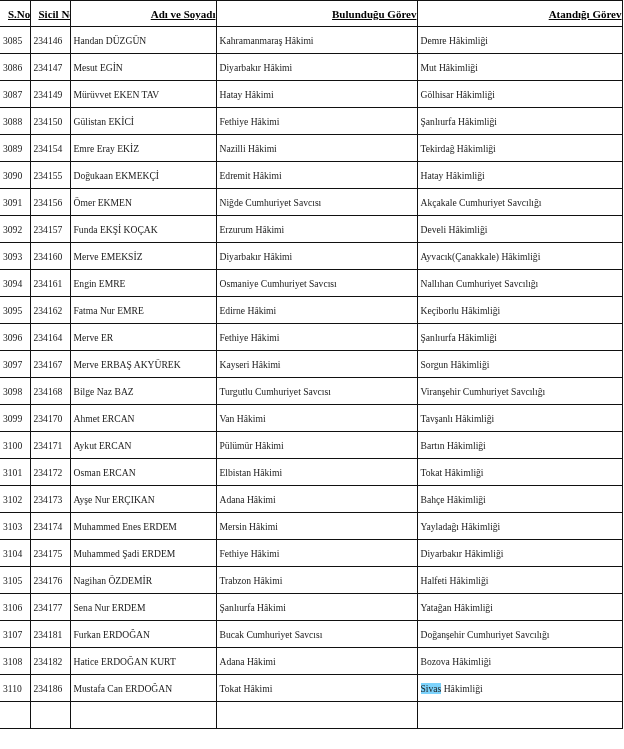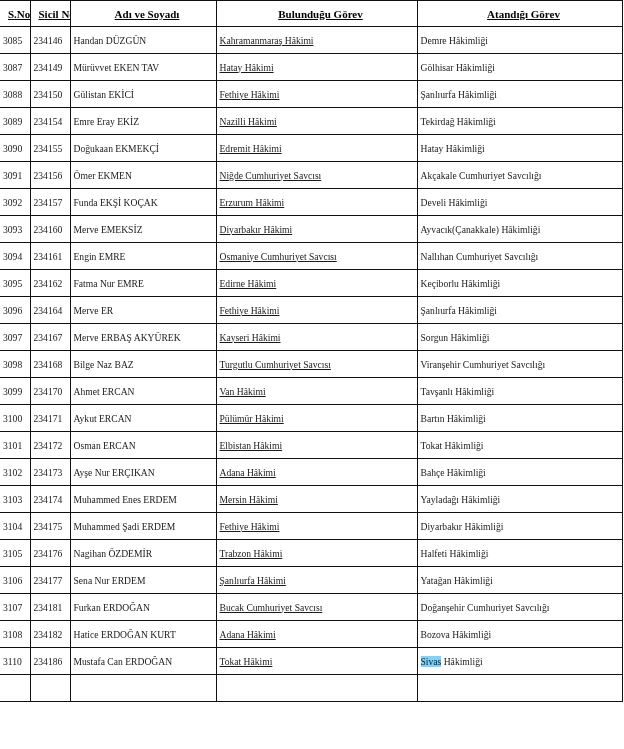--- a/index.html
+++ b/index.html
@@ -28,41 +28,41 @@
       padding: 0 0 0 3px;
       white-space: nowrap;
       overflow: hidden;
       font-size: 9.6px;
       vertical-align: middle;
     }
     table.doc-table th {
       height: 25px;
       font-weight: bold;
       font-size: 11px;
-      text-align: center;
+      text-align: right;
       text-decoration: underline;
       color: #000;
       padding-left: 8px;
     }
     table.doc-table td {
       height: 26px;
     }
     
     table.doc-table tr > *:first-child {
       border-left: none;
     }
     col.c-sno { width: 30px; }
     col.c-sicil { width: 40px; }
     col.c-name { width: 146px; }
     col.c-from { width: 201px; }
     col.c-to { width: 205px; }
     td.sno { text-align: left; padding-right: 2px; padding-left: 0; }
     td.sicil { padding-left: 2px; }
     td.name { padding-left: 4px; }
-    td.from { padding-left: 4px; text-decoration: underline; }
+    td.from { padding-left: 4px; }
     td.to { padding-left: 4px; margin-left: 42px; }
     .hl {
       background: #7dd3fc;
     }
   </style>
 </head>
 <body>
 
 <table class="doc-table">
   <colgroup>
@@ -83,20 +83,27 @@
   </thead>
   <tbody>
     <tr>
       <td class="sno">3085</td>
       <td class="sicil">234146</td>
       <td class="name">Handan DÜZGÜN</td>
       <td class="from">Kahramanmaraş Hâkimi</td>
       <td class="to">Demre Hâkimliği</td>
     </tr>
     <tr>
+      <td class="sno">3086</td>
+      <td class="sicil">234147</td>
+      <td class="name">Mesut EGİN</td>
+      <td class="from">Diyarbakır Hâkimi</td>
+      <td class="to">Mut Hâkimliği</td>
+    </tr>
+    <tr>
       <td class="sno">3087</td>
       <td class="sicil">234149</td>
       <td class="name">Mürüvvet EKEN TAV</td>
       <td class="from">Hatay Hâkimi</td>
       <td class="to">Gölhisar Hâkimliği</td>
     </tr>
     <tr>
       <td class="sno">3088</td>
       <td class="sicil">234150</td>
       <td class="name">Gülistan EKİCİ</td>

